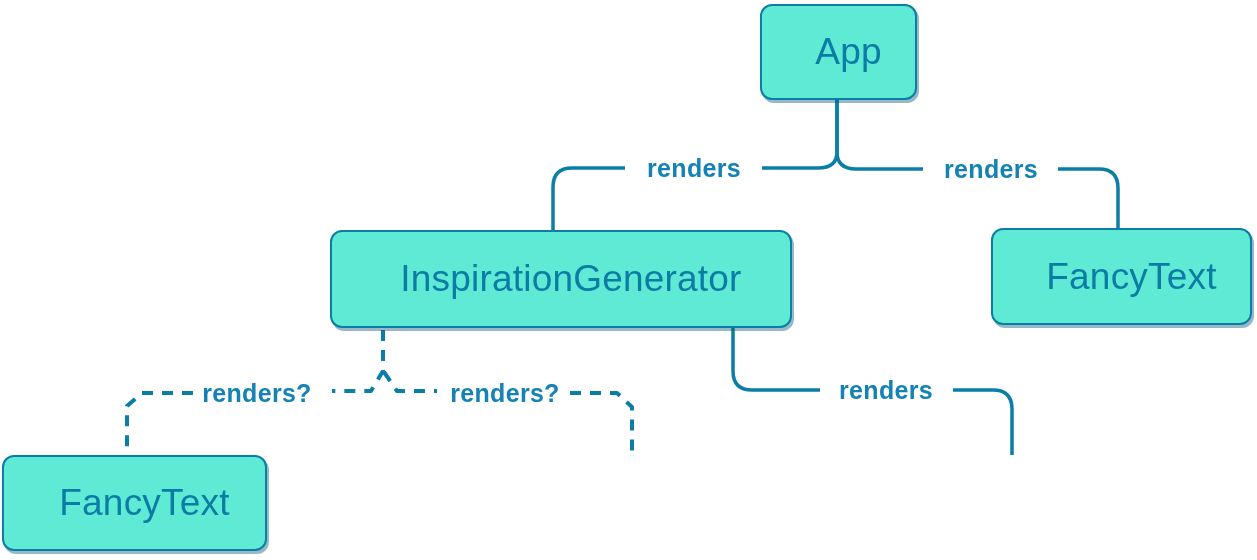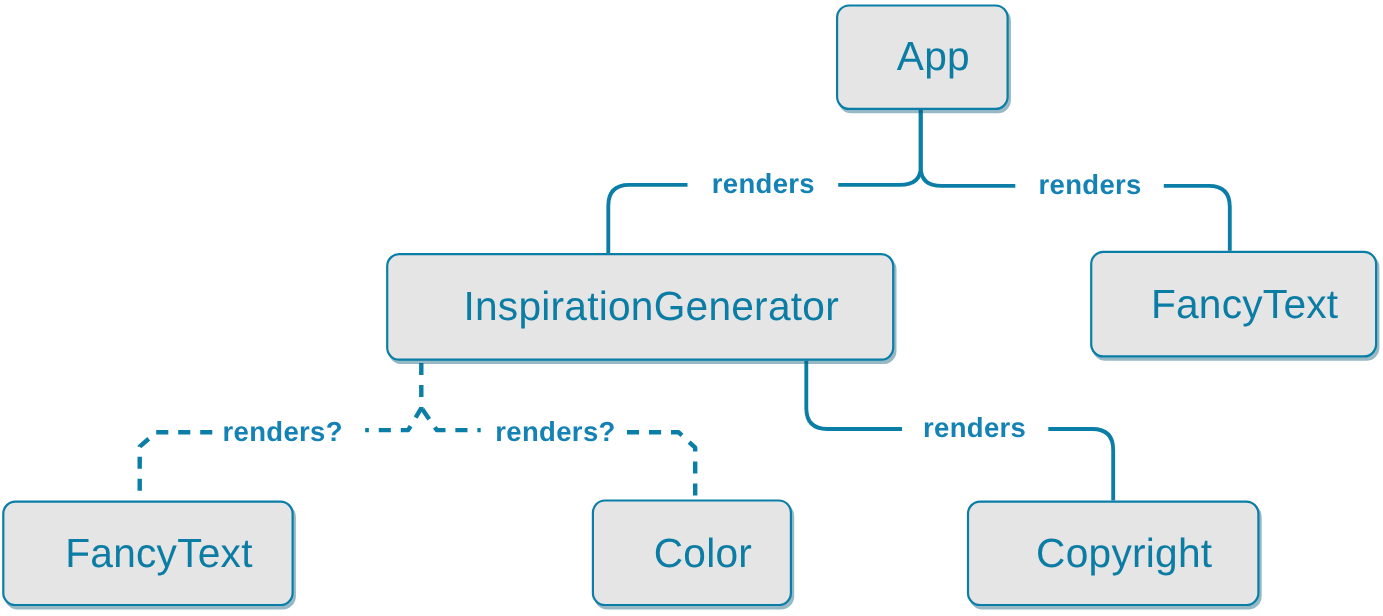--- a/index.html
+++ b/index.html
@@ -31,21 +31,21 @@
   .edges path.dashed {
     stroke-width: 4;
     stroke-dasharray: 11 9;
   }
   .node {
     position: absolute;
     box-sizing: border-box;
     display: flex;
     align-items: center;
     justify-content: center;
-    background: #e5e5e5;
+    background: #5eead4;
     border: 2.5px solid #0a7ea6;
     border-radius: 12px;
     box-shadow: 2px 3px 0 rgba(5, 89, 117, 0.42);
     color: #0b7ca4;
     font-size: 37px;
     font-weight: 400;
     white-space: nowrap;
     letter-spacing: 0.2px;
     padding-left: 20px;
   }
@@ -54,21 +54,21 @@
     transform: translate(-50%, -50%);
     color: #1482b4;
     font-size: 25px;
     font-weight: 700;
     letter-spacing: 0.3px;
     white-space: nowrap;
     line-height: 1;
   }
   
   .node-app               { left: 760px; top: 4px;   width: 157px; height: 96px; }
-  .node-inspiration       { left: 351px; top: 230px; width: 462px; height: 98px; }
+  .node-inspiration       { left: 330px; top: 230px; width: 462px; height: 98px; }
   .node-fancytext-top     { left: 991px; top: 228px; width: 261px; height: 97px; }
   .node-fancytext-bottom  { left: 2px;   top: 455px; width: 265px; height: 96px; }
   .node-color             { left: 538px; top: 454px; width: 182px; height: 97px; }
   .node-copyright         { left: 879px; top: 455px; width: 266px; height: 96px; }
   
   .label-app-inspiration      { left: 694px; top: 168px; }
   .label-app-fancytext        { left: 991px; top: 169px; }
   .label-inspiration-copyright{ left: 886px; top: 390px; }
   .label-inspiration-fancytext{ left: 257px; top: 393px; }
   .label-inspiration-color    { left: 505px; top: 393px; }
@@ -89,16 +89,14 @@
   <span class="edge-label label-app-inspiration">renders</span>
   <span class="edge-label label-app-fancytext">renders</span>
   <span class="edge-label label-inspiration-copyright">renders</span>
   <span class="edge-label label-inspiration-fancytext">renders?</span>
   <span class="edge-label label-inspiration-color">renders?</span>
 
   <div class="node node-app">App</div>
   <div class="node node-inspiration">InspirationGenerator</div>
   <div class="node node-fancytext-top">FancyText</div>
   <div class="node node-fancytext-bottom">FancyText</div>
-  <div class="node node-color">Color</div>
-  <div class="node node-copyright">Copyright</div>
 
 </div>
 
 </body></html>

